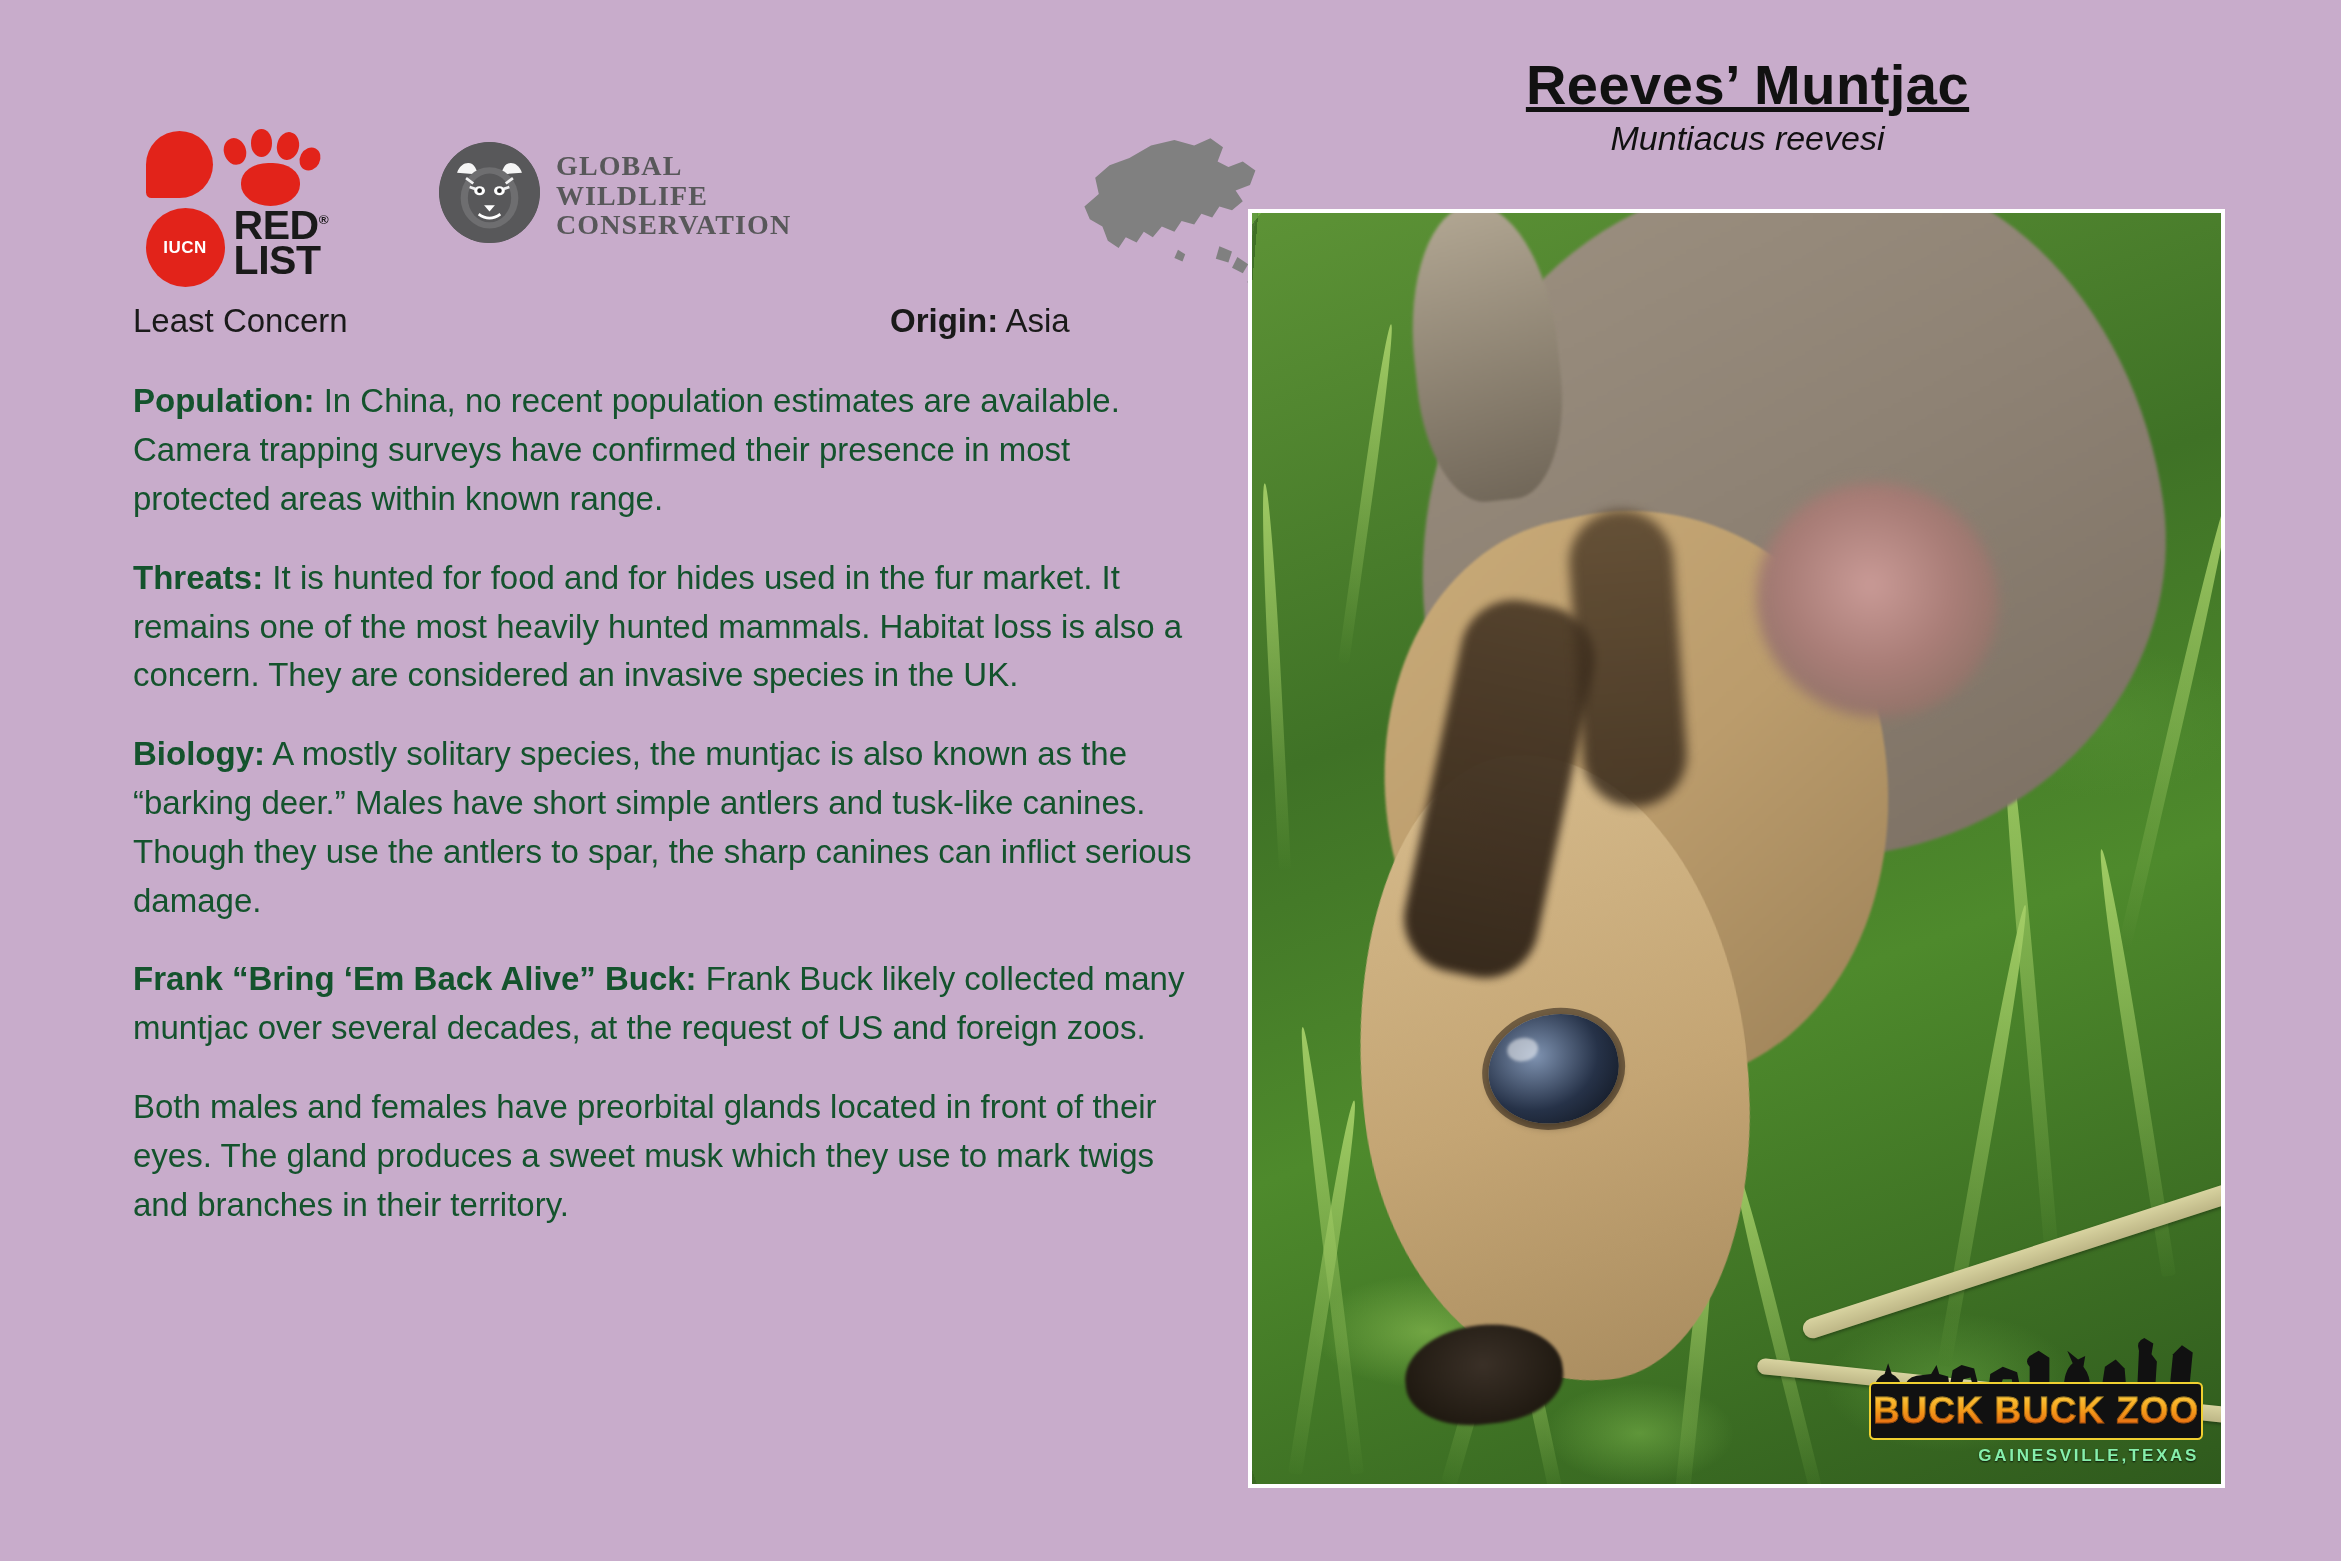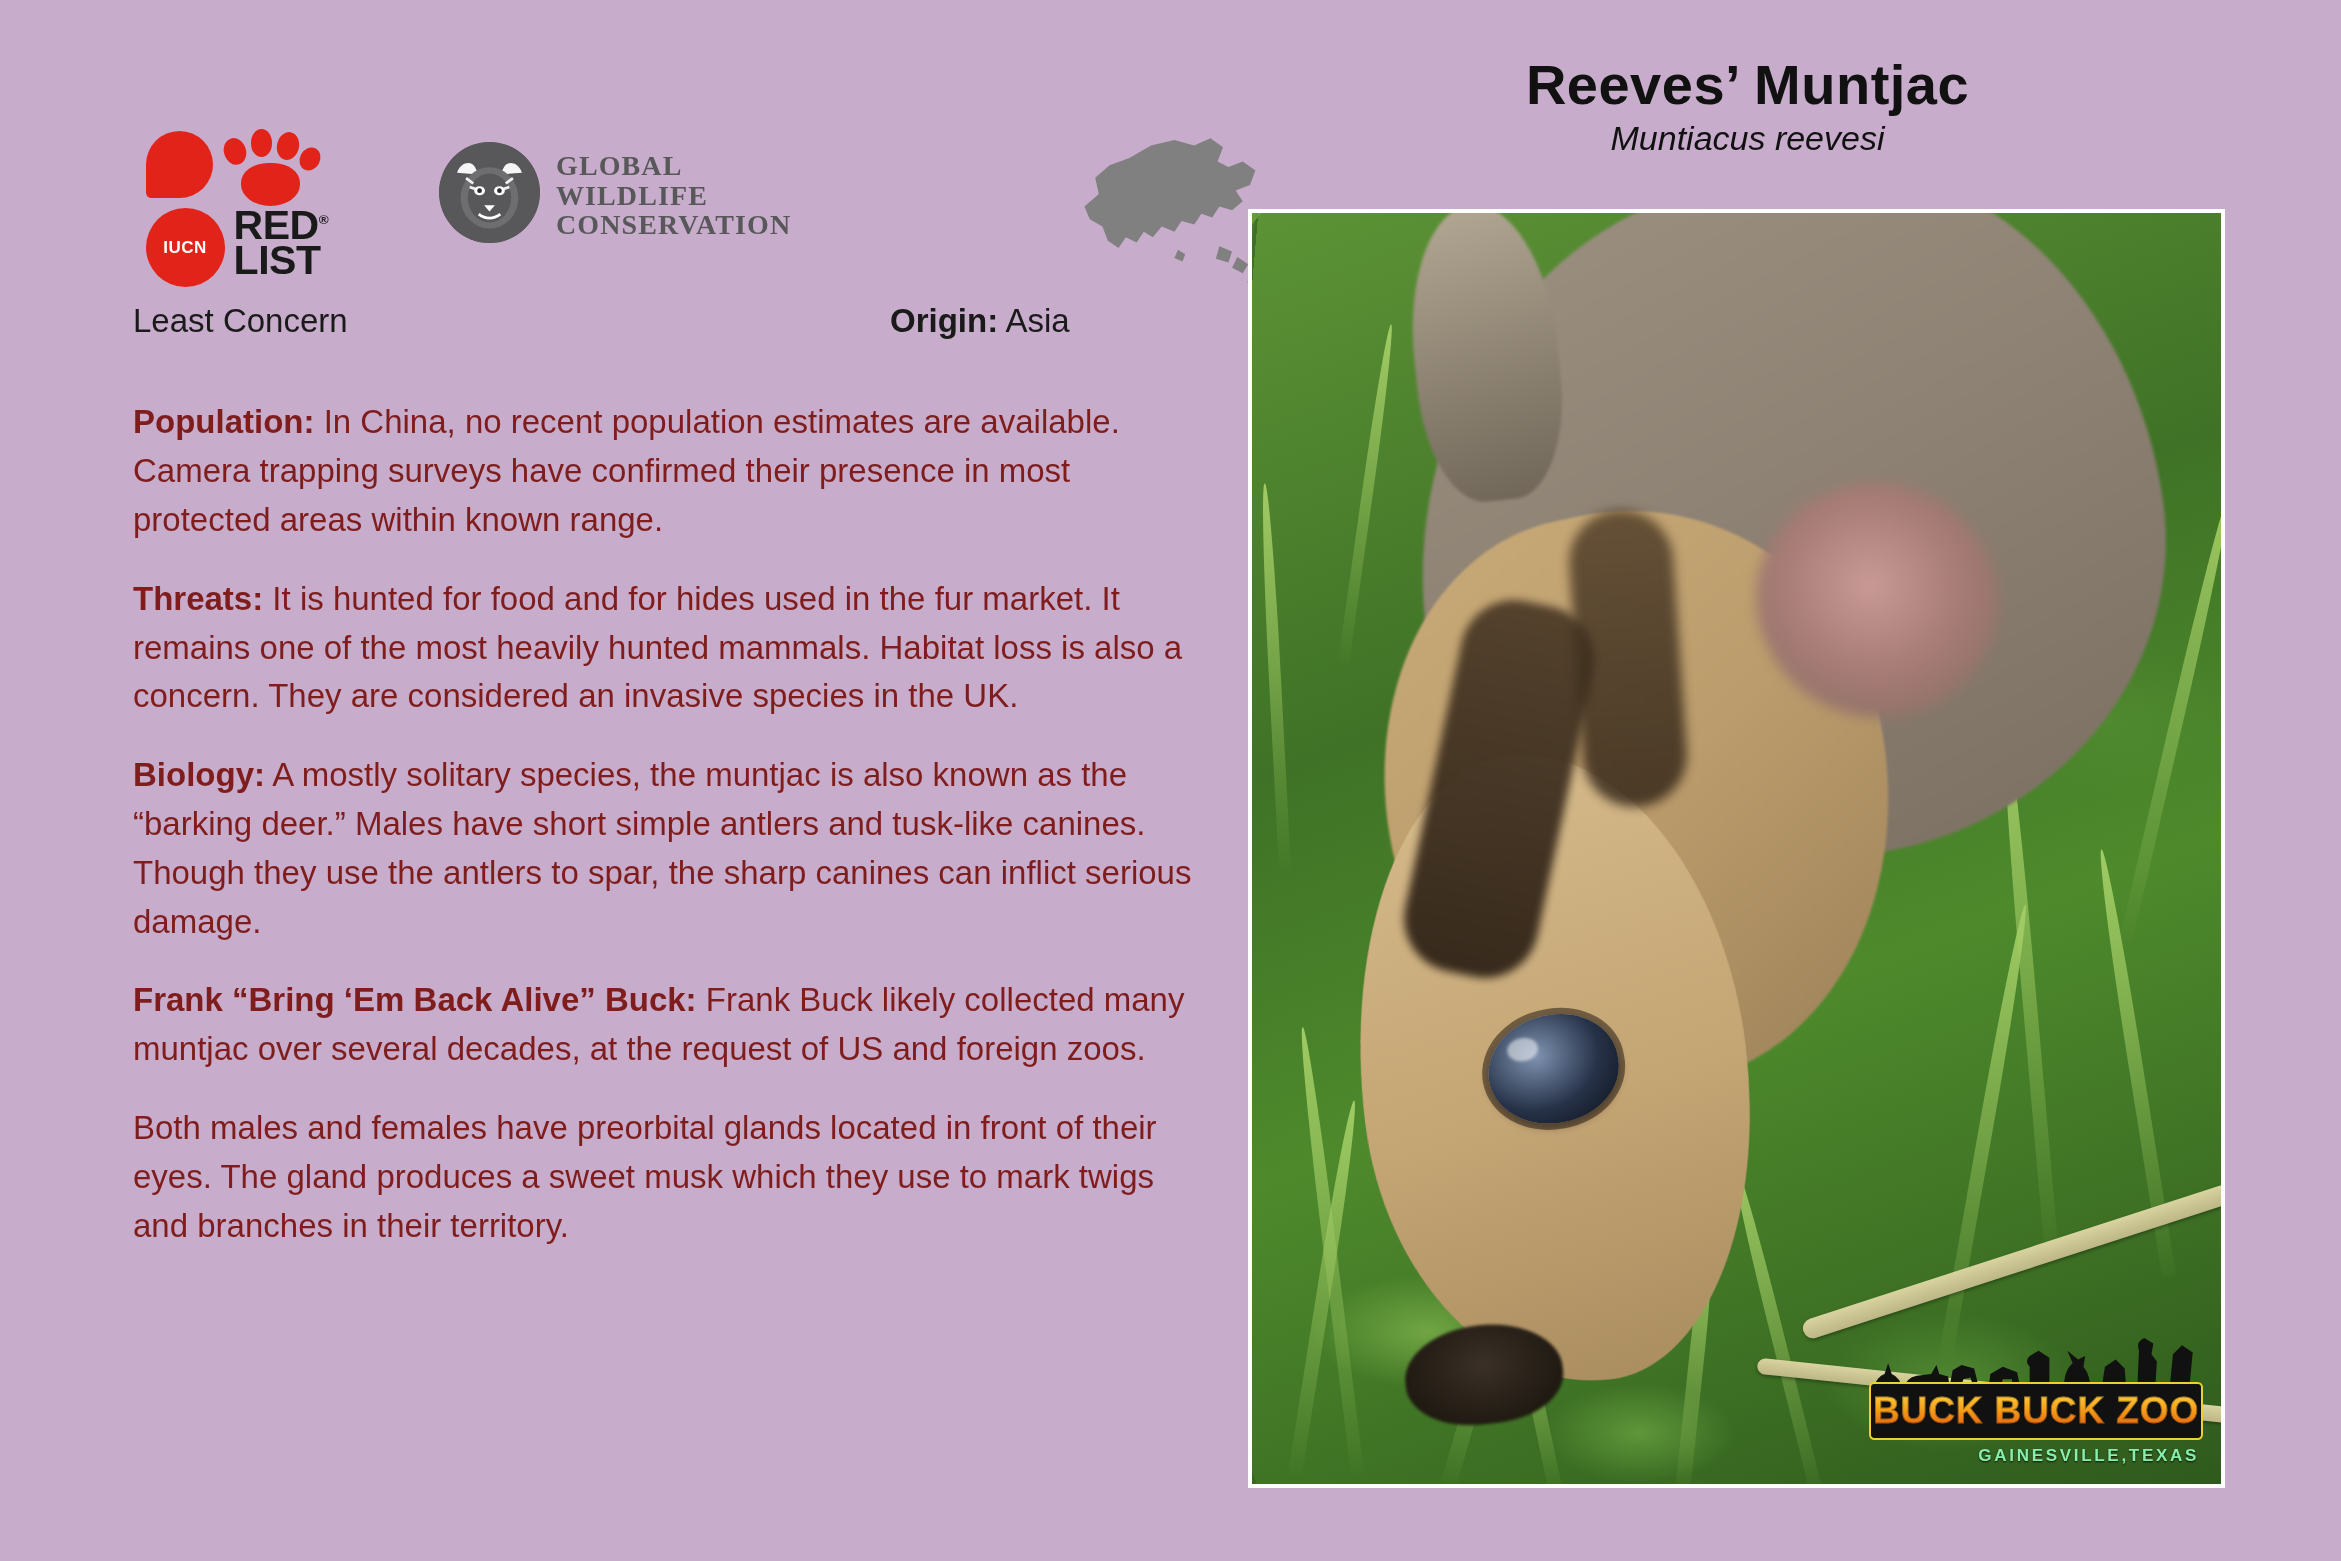--- a/index.html
+++ b/index.html
@@ -170,24 +170,24 @@
   .origin-text {
     position: absolute;
     left: 757px;
     top: 0px;
     font-size: 33px;
   }
   .origin-text b { font-weight: bold; }
 
   
   .body-text {
-    margin-top: 42px;
+    margin-top: 21px;
     font-size: 33px;
     line-height: 1.48;
-    color: #7f1d1d;
+    color: #14532d;
     width: 1076px;
   }
   .body-text p {
     margin: 0 0 30px 0;
   }
   .body-text p b { font-weight: bold; }
 
   
   .right-col {
     position: absolute;
@@ -196,20 +196,21 @@
     width: 1009px;
   }
   .title {
     text-align: center;
     font-size: 56px;
     font-weight: bold;
     letter-spacing: 0.5px;
     margin: 0;
     line-height: 1.1;
     color: #111;
+    text-decoration: underline;
   }
   .subtitle {
     text-align: center;
     font-size: 34px;
     font-style: italic;
     margin: 3.6px 0 0 0;
     color: #111;
   }
 
   .photo-frame {

